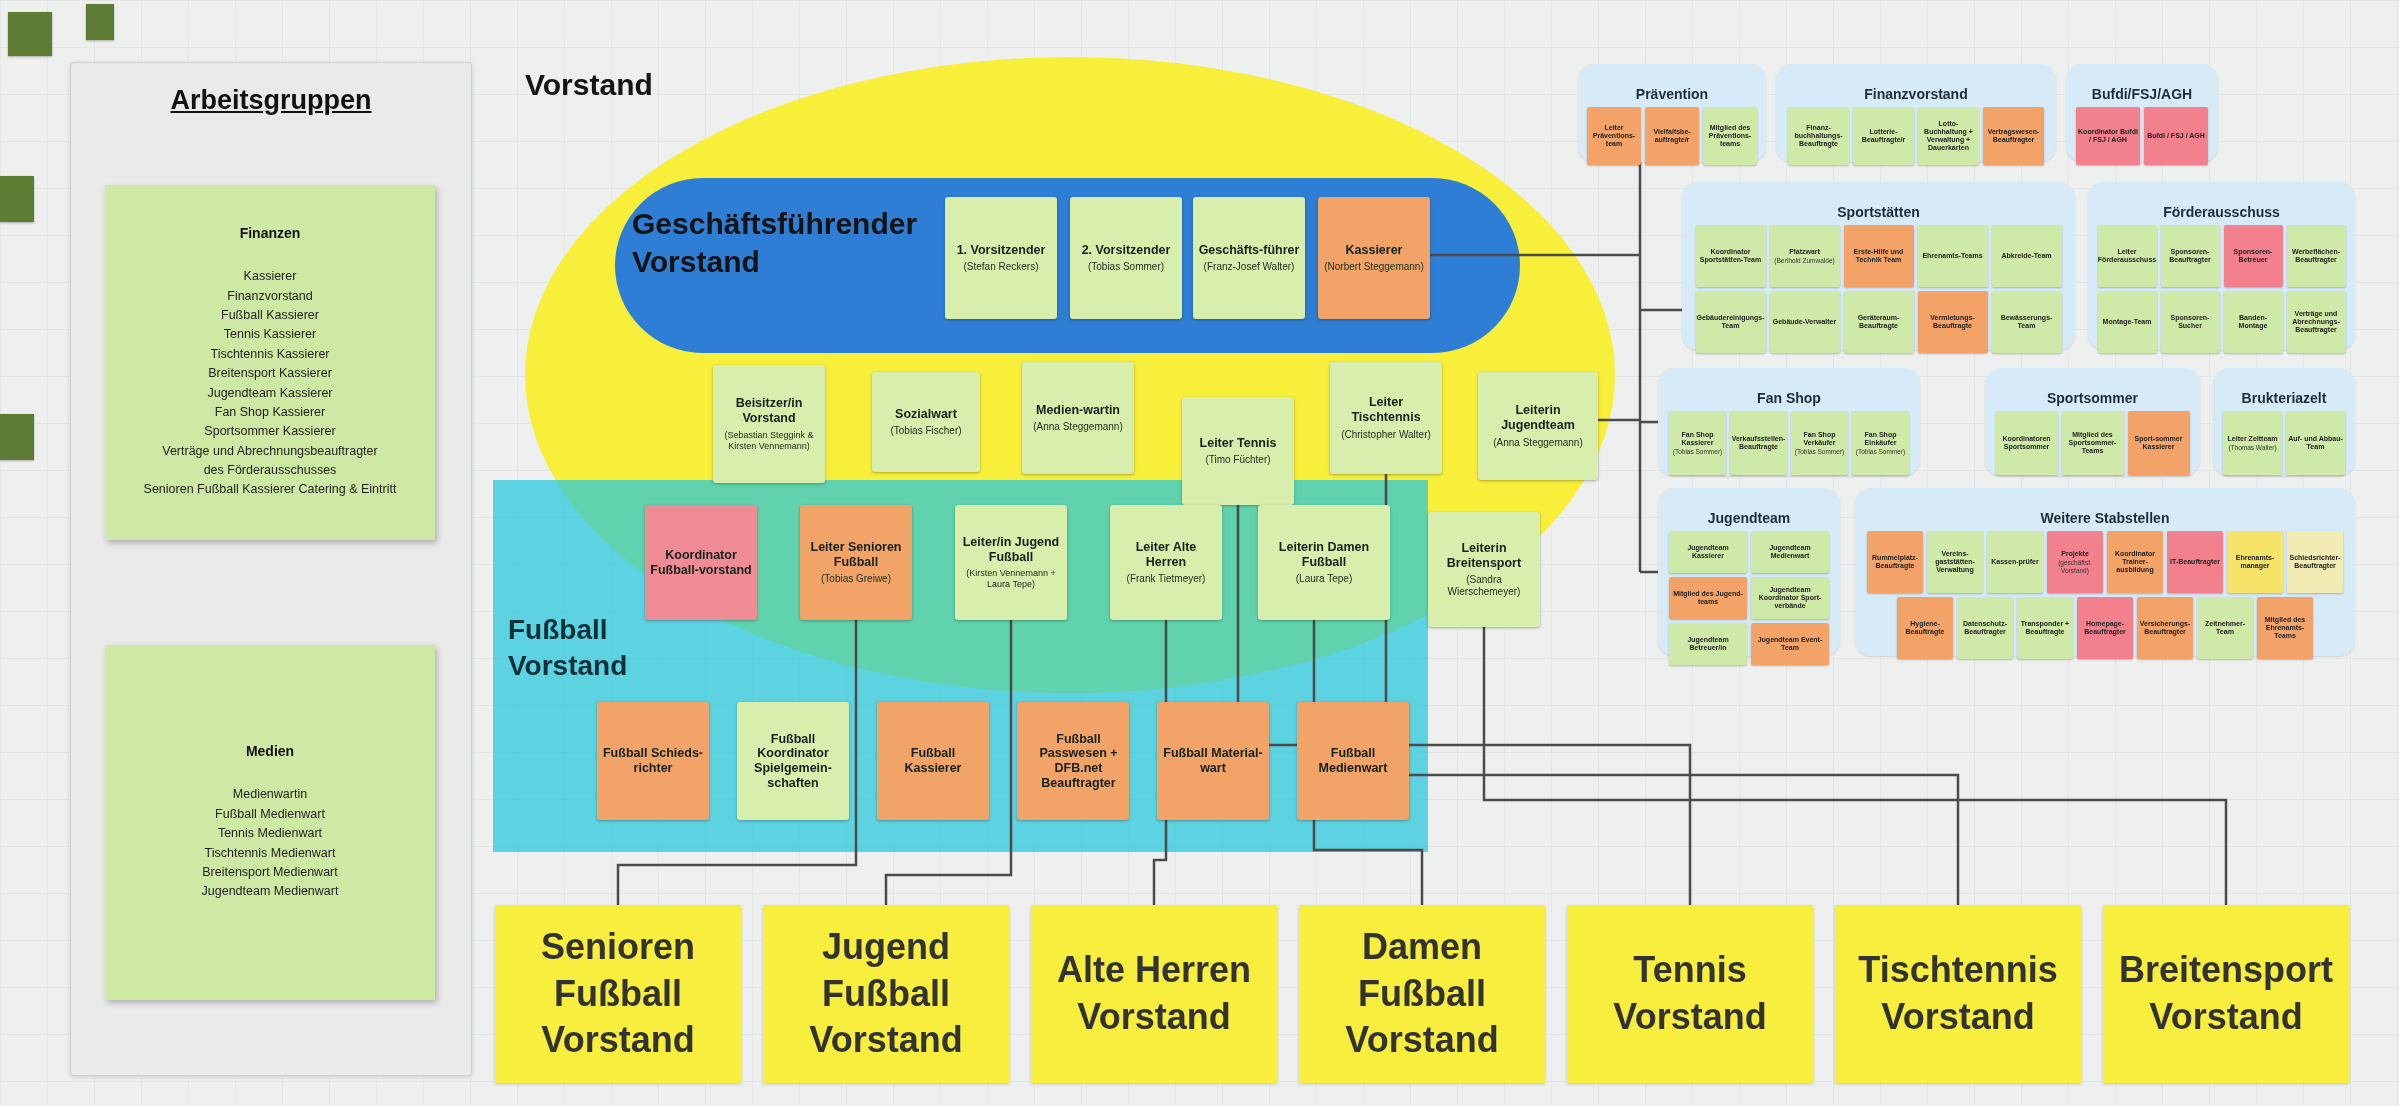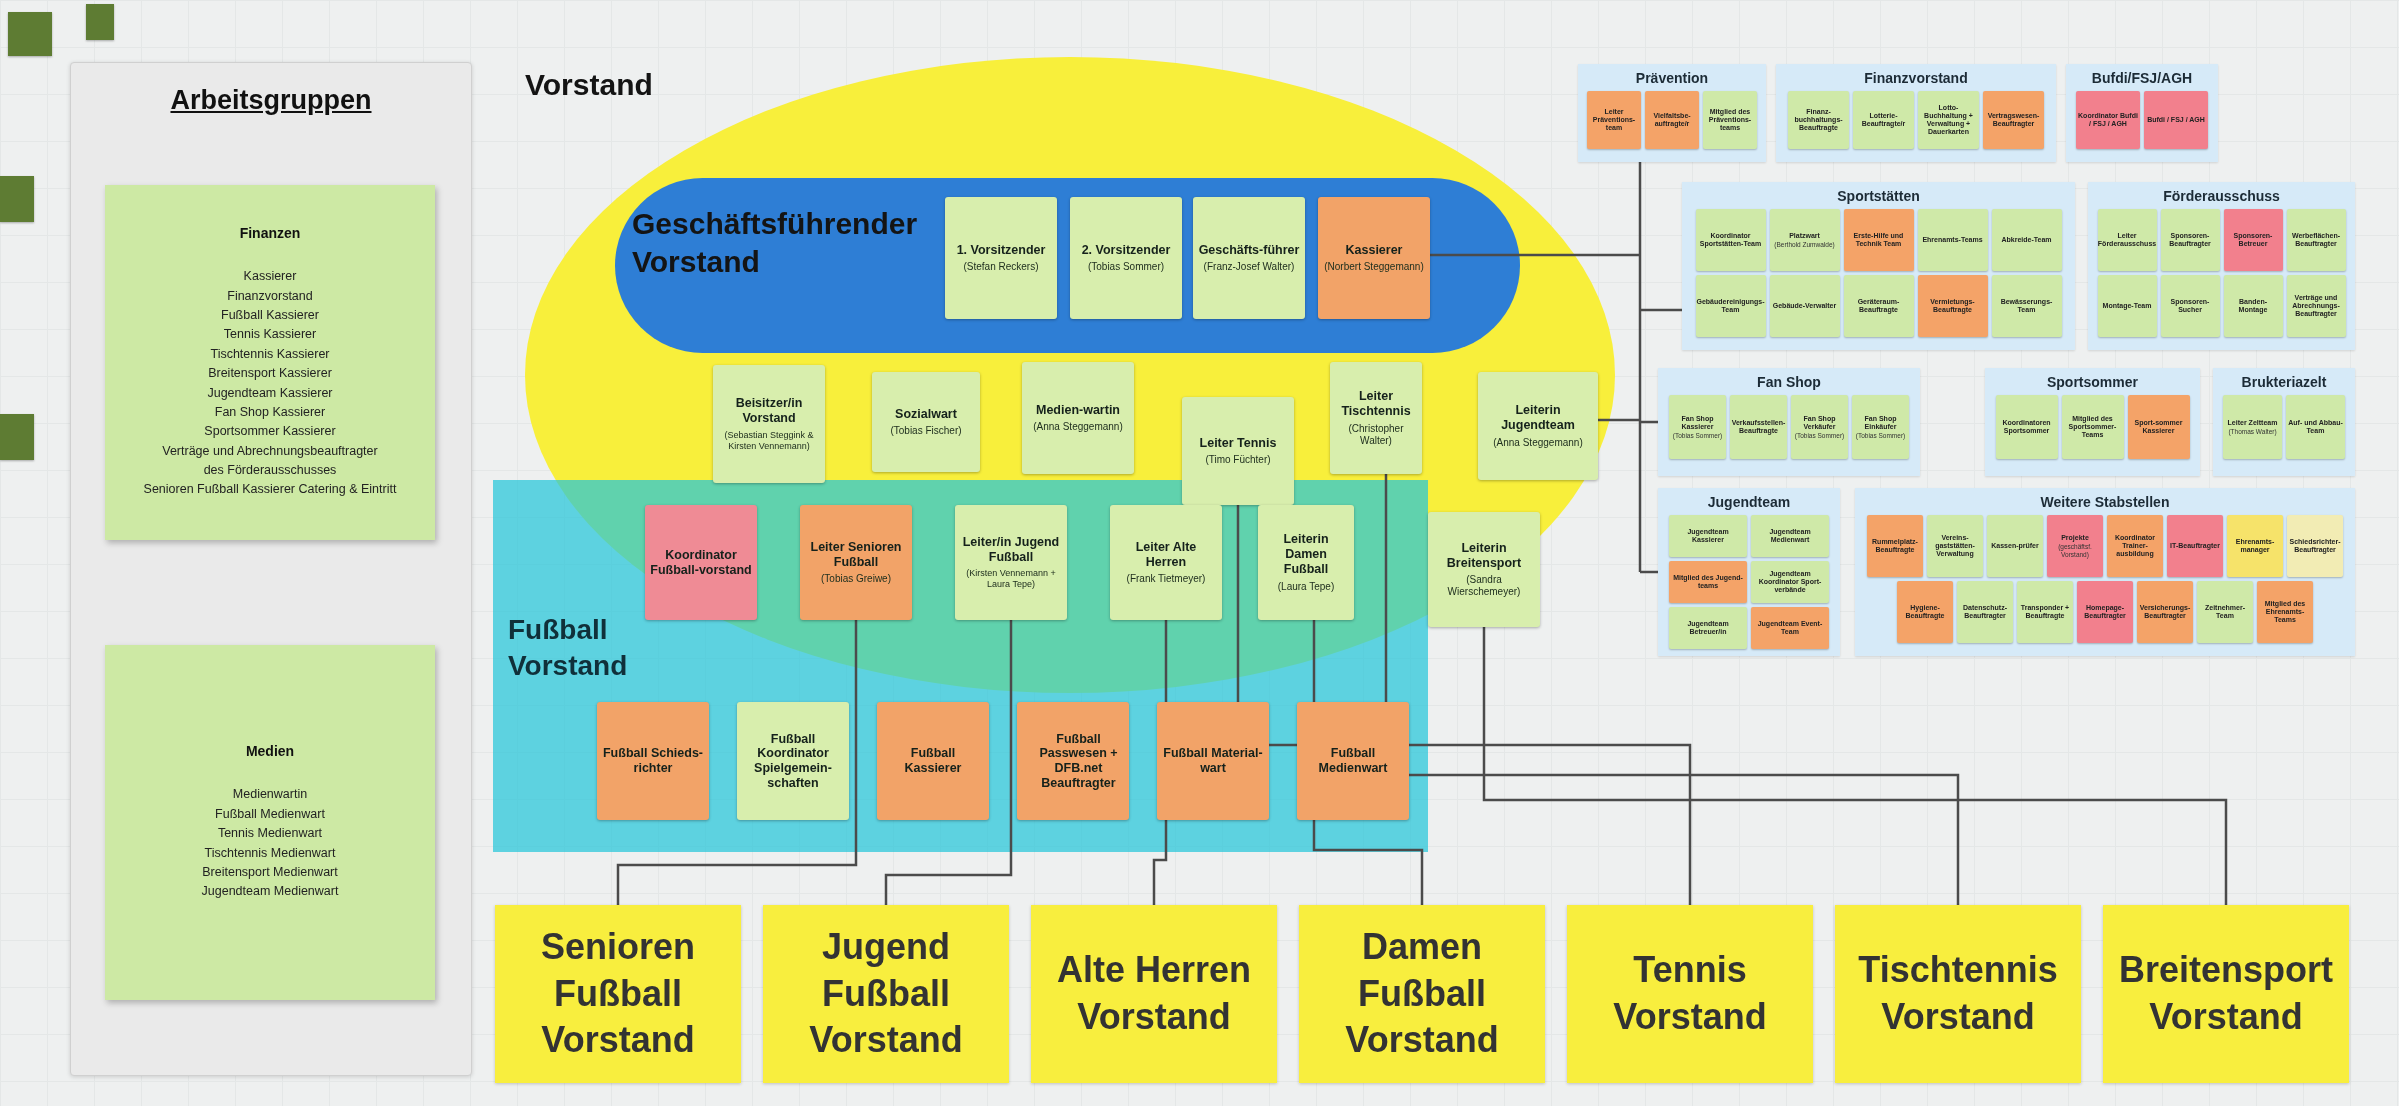--- a/index.html
+++ b/index.html
@@ -16,21 +16,21 @@
     text-align:center;padding:5px;box-sizing:border-box;border-radius:3px;box-shadow:0 1px 3px rgba(0,0,0,.3);}
   .card .t{font-weight:bold;font-size:12.5px;line-height:1.18;color:#15211b;}
   .card .s{font-size:10px;line-height:1.2;margin-top:4px;color:#20301f;}
   .cgreen{background:#d8eead;}
   .corange{background:#f2a368;}
   .cpink{background:#ef8b95;}
   
   .box{position:absolute;z-index:6;background:#f8ee3e;display:flex;align-items:center;justify-content:center;
     text-align:center;font-size:36px;font-weight:600;color:#333;line-height:1.3;box-shadow:0 1px 3px rgba(0,0,0,.2);padding:6px;box-sizing:border-box;}
   
-  .panel{position:absolute;z-index:5;background:#d6eaf8;border-radius:0;padding:6px 8px;box-sizing:border-box;box-shadow:0 1px 2px rgba(0,0,0,.12);}
+  .panel{position:absolute;z-index:5;background:#d6eaf8;border-radius:16px;padding:22px 8px;box-sizing:border-box;box-shadow:0 1px 2px rgba(0,0,0,.12);}
   .ptitle{font-weight:bold;font-size:14px;text-align:center;color:#1c2b36;margin-bottom:5px;}
   .notes{display:flex;flex-wrap:wrap;gap:4px;justify-content:center;align-content:flex-start;}
   .note{border-radius:2px;display:flex;flex-direction:column;align-items:center;justify-content:center;text-align:center;
     padding:2px;box-sizing:border-box;box-shadow:0 1px 2px rgba(0,0,0,.25);overflow:hidden;}
   .note .nl{font-weight:bold;font-size:7px;line-height:1.15;color:#222;}
   .note .ns{font-size:6.5px;line-height:1.1;margin-top:1px;color:#333;}
   .ng{background:#cfe9a8;} .no{background:#f4a368;} .np{background:#f2808d;} .ny{background:#f6e36a;} .nly{background:#f2ecb4;}
   .panel-praevention .note{width:54px;height:58px;}
   .panel-finanzvorstand .note{width:61px;height:58px;}
   .panel-bufdi .note{width:64px;height:58px;}
@@ -122,21 +122,21 @@
     <div class="s">(Tobias Fischer)</div>
   </div>
   <div class="card cgreen" style="left:1022px;top:362px;width:112px;height:112px;">
     <div class="t">Medien-wartin</div>
     <div class="s">(Anna Steggemann)</div>
   </div>
   <div class="card cgreen" style="left:1182px;top:365px;width:112px;height:108px;margin-top:32px;">
     <div class="t">Leiter Tennis</div>
     <div class="s">(Timo Füchter)</div>
   </div>
-  <div class="card cgreen" style="left:1330px;top:362px;width:92px;height:112px;">
+  <div class="card cgreen" style="left:1330px;top:362px;width:112px;height:112px;">
     <div class="t">Leiter Tischtennis</div>
     <div class="s">(Christopher Walter)</div>
   </div>
   <div class="card cgreen" style="left:1478px;top:372px;width:120px;height:108px;">
     <div class="t">Leiterin Jugendteam</div>
     <div class="s">(Anna Steggemann)</div>
   </div>
 
   <div class="shape tealrect" style="left:493px;top:480px;width:935px;height:372px;"></div>
   <div class="big-label" style="left:508px;top:612px;width:200px;font-size:28px;line-height:1.3;color:#10303a;">Fußball Vorstand</div>
@@ -149,21 +149,21 @@
     <div class="s">(Tobias Greiwe)</div>
   </div>
   <div class="card cgreen" style="left:955px;top:505px;width:112px;height:115px;">
     <div class="t">Leiter/in Jugend Fußball</div>
     <div class="s" style="font-size:9px;">(Kirsten Vennemann + Laura Tepe)</div>
   </div>
   <div class="card cgreen" style="left:1110px;top:505px;width:112px;height:115px;">
     <div class="t">Leiter Alte Herren</div>
     <div class="s">(Frank Tietmeyer)</div>
   </div>
-  <div class="card cgreen" style="left:1258px;top:505px;width:96px;height:115px;">
+  <div class="card cgreen" style="left:1258px;top:505px;width:132px;height:115px;">
     <div class="t">Leiterin Damen Fußball</div>
     <div class="s">(Laura Tepe)</div>
   </div>
   <div class="card cgreen" style="left:1428px;top:512px;width:112px;height:115px;">
     <div class="t">Leiterin Breitensport</div>
     <div class="s">(Sandra Wierschemeyer)</div>
   </div>
 
   <div class="card corange" style="left:597px;top:702px;width:112px;height:118px;">
     <div class="t">Fußball Schieds-richter</div>

